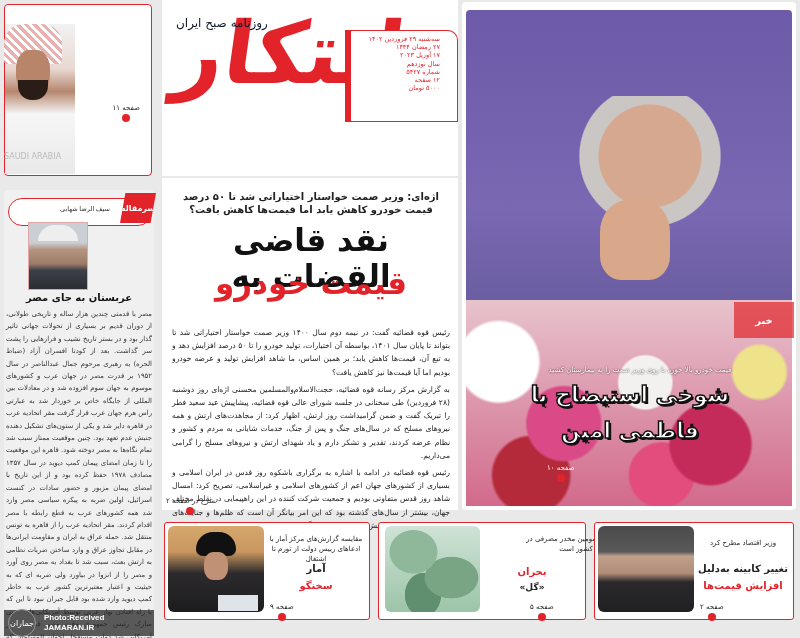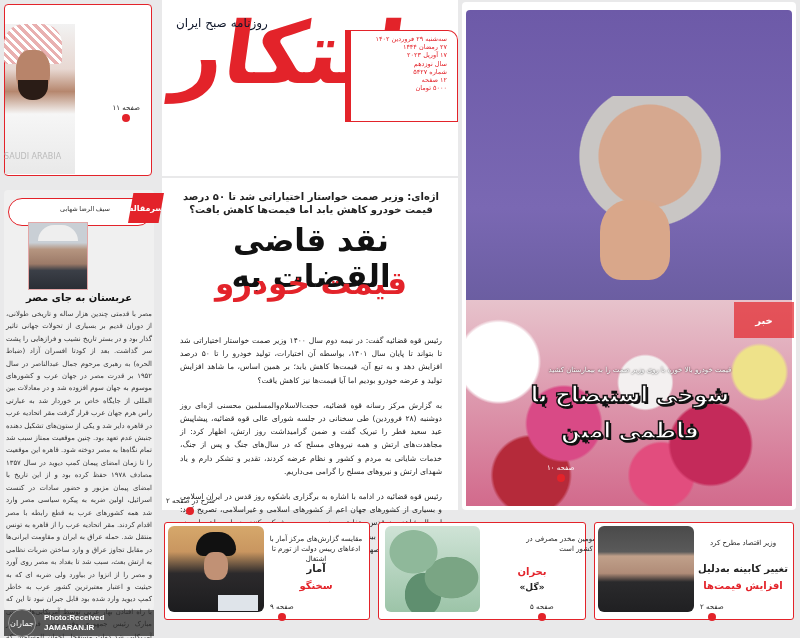--- a/index.html
+++ b/index.html
@@ -17,33 +17,33 @@
   #tl-head1{right:6px;top:30px;font-size:15px;font-weight:bold;color:#111;}
   #tl-head2{right:6px;top:54px;font-size:15px;font-weight:bold;color:#111;}
   #tl-head3{right:6px;top:78px;font-size:15px;font-weight:bold;color:#111;}
   .pageref{font-size:7px;color:#222;display:flex;align-items:center;gap:2px;flex-direction:column;}
   .pagedot{width:8px;height:8px;border-radius:50%;background:#e3232a;display:inline-block;}
   
   #mast{left:162px;top:0;width:296px;height:176px;background:#fff;}
   #logo{left:175px;top:10px;font-size:86px;font-weight:bold;color:#e3232a;letter-spacing:-2px;line-height:1;transform:skewX(-8deg);}
   #logo-sub{left:176px;top:16px;font-size:12px;color:#0f172a;}
   #datebox{left:345px;top:30px;width:106px;height:90px;border:1px solid #e3232a;border-left:6px solid #e3232a;border-radius:0 10px 0 0;background:#fff;}
-  #datebox div{font-size:6.5px;color:#e3232a;line-height:8.2px;text-align:right;padding-right:10px;}
+  #datebox div{font-size:6.5px;color:#e3232a;line-height:8.2px;text-align:right;padding-right:17px;}
   
   #main{left:162px;top:178px;width:296px;height:332px;background:#fff;}
   #kicker{left:170px;top:190px;width:282px;font-size:10px;font-weight:bold;color:#222;text-align:center;line-height:13px;}
   #head1{left:170px;top:222px;width:282px;text-align:center;font-size:31px;font-weight:bold;color:#111;line-height:36px;}
   #head2{left:170px;top:265px;width:282px;text-align:center;font-size:31px;font-weight:bold;color:#e3232a;line-height:36px;}
   #body{left:168px;top:322px;width:286px;font-size:7.6px;color:#222;text-align:justify;line-height:13.2px;}
-  #body p{margin:12px;}
+  #body p{margin:4px;}
   #mainref{left:166px;top:497px;}
   
   #ed{left:4px;top:190px;width:150px;height:420px;background:#f0f0f0;border-radius:4px;}
   #ed-pill{left:8px;top:198px;width:142px;height:26px;border:1.5px solid #e3232a;border-radius:14px;background:#fff;}
-  #ed-tag{left:128px;top:193px;width:36px;height:30px;background:#e3232a;color:#fff;font-size:8px;font-weight:bold;display:flex;align-items:center;justify-content:center;clip-path:polygon(15% 0,100% 0,85% 100%,0 100%);}
+  #ed-tag{left:120px;top:193px;width:36px;height:30px;background:#e3232a;color:#fff;font-size:8px;font-weight:bold;display:flex;align-items:center;justify-content:center;clip-path:polygon(15% 0,100% 0,85% 100%,0 100%);}
   #ed-author{left:30px;top:205px;width:80px;font-size:6.5px;color:#333;font-family:Liberation Serif, serif;}
   #ed-photo{left:28px;top:222px;width:58px;height:66px;background:linear-gradient(180deg,#c9cfd5 0%,#c9cfd5 30%,#b59580 40%,#9c7a68 62%,#3b3f47 72%,#2b2e35 100%);border:1px solid #e3a7a7;}
   #ed-hair{left:38px;top:225px;width:40px;height:16px;background:#eee;border-radius:20px 20px 0 0;}
   #ed-title{left:6px;top:292px;width:146px;text-align:center;font-size:10px;font-weight:bold;color:#111;}
   #ed-body{left:6px;top:308px;width:146px;font-size:6.9px;color:#333;text-align:justify;line-height:12.4px;}
   
   #lead{left:462px;top:2px;width:334px;height:508px;background:#fff;border-radius:4px;}
   #lead-img{left:466px;top:10px;width:326px;height:496px;border-radius:4px;overflow:hidden;background:linear-gradient(180deg,#6d5aa8 0%,#7a68b3 40%,#6a5da0 60%,#3a3a48 70%,#2e2f38 100%);}
   #lead-flowers{left:466px;top:300px;width:326px;height:206px;background:
     radial-gradient(circle at 10% 30%,#fff 0 12%,transparent 13%),

